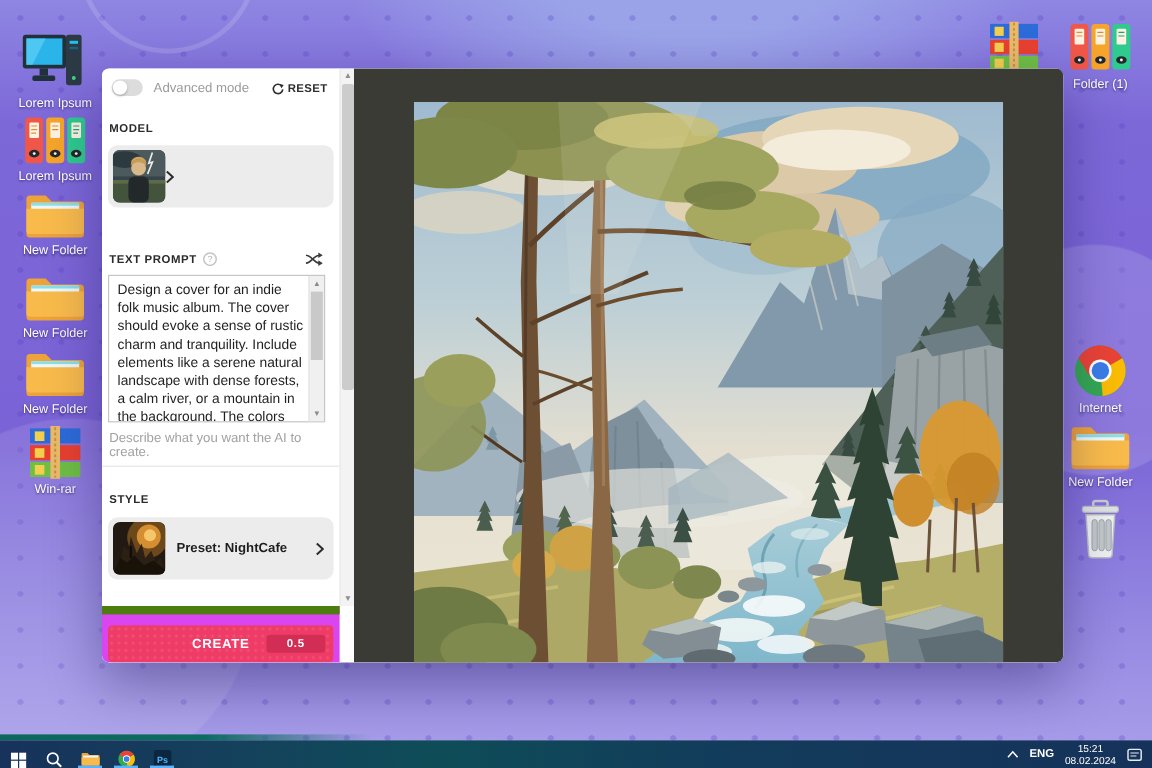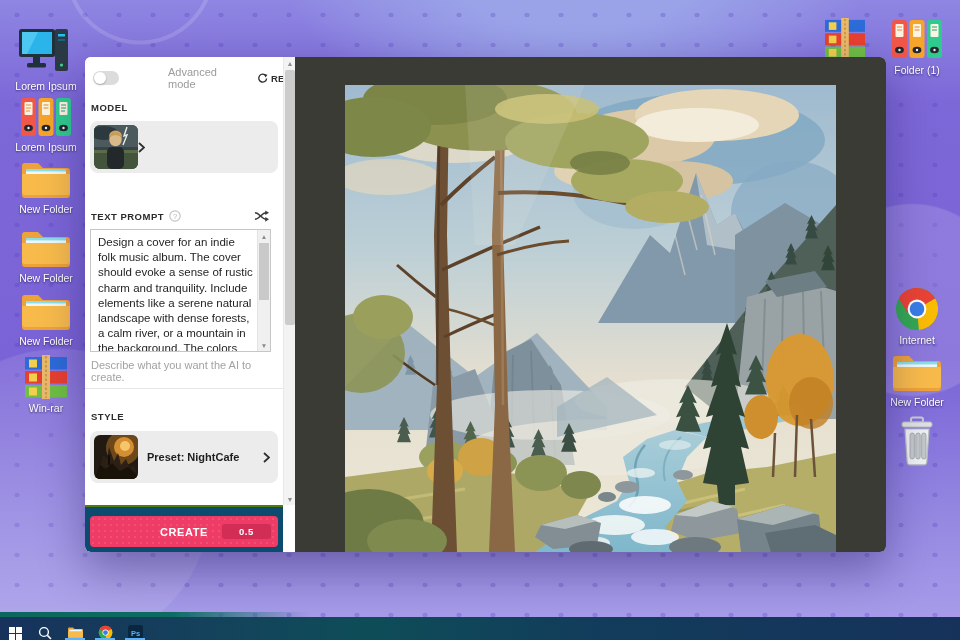--- a/index.html
+++ b/index.html
@@ -19,21 +19,21 @@
   .dlabel { margin-top:2px; font-size:10.5px; color:#fff; text-shadow:0 1px 2px rgba(20,10,60,.65); }
 
   
   .window { position:absolute; left:85px; top:57px; width:801px; height:495px; border-radius:6px;
     background:#fff; box-shadow:0 18px 45px rgba(25,15,80,.38); overflow:hidden; display:flex; }
   .panel { position:relative; width:198px; height:100%; background:#fff; }
   .panel-scrollbar { position:relative; width:12px; height:100%; background:#f3f3f3; border-left:1px solid #e9e9e9; }
   .sb-arrow { position:absolute; left:0; width:12px; height:12px; display:flex; align-items:center; justify-content:center; color:#8f8f8f; font-size:7px; }
   .sb-thumb { position:absolute; left:1px; width:10px; background:#ccc; border-radius:2px; }
 
-  .toggle-row { display:flex; align-items:center; padding:9px 10px 0 8px;gap:40px; }
+  .toggle-row { display:flex; align-items:flex-end; padding:9px 10px 0 8px; }
   .toggle { width:26px; height:14px; border-radius:7px; background:#dcdcdc; position:relative; cursor:pointer; flex:0 0 auto; }
   .toggle .knob { position:absolute; left:1px; top:1px; width:12px; height:12px; border-radius:50%; background:#fff; box-shadow:0 1px 2px rgba(0,0,0,.25); }
   .toggle-label { margin-left:9px; font-size:11px; color:#9b9b9b; }
   .reset { margin-left:auto; display:flex; align-items:center; gap:3px; font-size:9.5px; font-weight:bold; color:#2f2f2f; cursor:pointer; letter-spacing:.3px; }
 
   .sec-label { font-size:9.5px; font-weight:bold; letter-spacing:.5px; color:#2b2b2b; }
   .card { position:absolute; left:5px; width:188px; height:52px; background:#ececec; border-radius:8px;
     display:flex; align-items:center; padding:4px 8px 4px 4px; cursor:pointer; }
   .card .thumb { width:44px; height:44px; border-radius:6px; overflow:hidden; flex:0 0 auto; }
   .card .cname { flex:1; margin-left:9px; font-size:11px; font-weight:bold; color:#1e1e1e; line-height:1.35; }
@@ -41,21 +41,21 @@
 
   .prompt-head { position:absolute; left:6px; right:14px; display:flex; align-items:flex-end; }
   .prompt-box { position:absolute; left:5px; width:181px; height:123px; border:1px solid #c6c6c6; background:#fff; display:flex; }
   .prompt-text { flex:1; padding:5px 3px 4px 7px; font-size:11.5px; color:#1f1f1f; line-height:1.32; overflow:hidden; }
   .pb-scroll { position:relative; width:13px; background:#f0f0f0; border-left:1px solid #e3e3e3; }
   .pb-scroll .arr { position:absolute; left:0; width:12px; height:12px; color:#8a8a8a; font-size:6.5px; display:flex; align-items:center; justify-content:center; }
   .pb-thumb { position:absolute; left:1px; width:10px; background:#c9c9c9; }
   .hint { position:absolute; left:6px; font-size:11px; color:#a2a2a2; }
   .divider { position:absolute; left:0; width:198px; border-top:1px solid #e7e7e7; }
 
-  .panel-footer { position:absolute; left:0; bottom:0; width:198px; height:47px; background:#0c4a6e; border-top:2px solid #4d7c0f; }
+  .panel-footer { position:absolute; left:0; bottom:0; width:198px; height:47px; background:#d946ef; border-top:7px solid #4d7c0f; }
   .create-btn { position:absolute; left:5px; top:9px; width:188px; height:31px; border:none; border-radius:4px;
     background:radial-gradient(rgba(255,255,255,.10) 1px, transparent 1.4px) 0 0/6px 6px, var(--accent-pink,#ee3c67);
     color:#fff; font-weight:bold; font-size:11px; letter-spacing:.6px; cursor:pointer; font-family:inherit; }
   .create-cost { position:absolute; right:7px; top:8px; background:var(--accent-pink-dark,#d22e55); border-radius:3px;
     font-size:9.5px; font-weight:bold; padding:2px 17px; }
 
   .content { position:relative; flex:1; height:100%; background:#393b34; }
   .banner { position:absolute; left:0; top:0; right:0; height:28px; background:
       radial-gradient(rgba(210,190,160,.25) 1px, transparent 1.4px) 0 0/8px 8px, var(--banner-bg,#f8f0e2);
     display:flex; align-items:center; justify-content:center; font-size:11px; color:#6b4e22; gap:5px; }
@@ -535,13 +535,28 @@
       <div class="ind"></div>
     </div>
     <div class="tb-item">
       <svg width="15" height="15" viewBox="0 0 18 18">
         <rect width="18" height="18" rx="3" fill="#0b2740"></rect>
         <text x="9" y="12.8" text-anchor="middle" font-size="9" font-weight="bold" fill="#4fb3ff" font-family="Liberation Sans,sans-serif">Ps</text>
       </svg>
       <div class="ind"></div>
     </div>
   </div>
+  <div class="tb-right">
+    <svg width="10" height="7" viewBox="0 0 10 7">
+      <polyline points="1,6 5,1.5 9,6" fill="none" stroke="#fff" stroke-width="1.3"></polyline>
+    </svg>
+    <span class="tb-lang">ENG</span>
+    <div class="tb-clock">
+      <div>15:21</div>
+      <div>08.02.2024</div>
+    </div>
+    <svg width="13" height="12" viewBox="0 0 13 12">
+      <rect x="1" y="1.5" width="11" height="9" rx="1.5" fill="none" stroke="#e8ecf2" stroke-width="1.2"></rect>
+      <line x1="3" y1="4.5" x2="10" y2="4.5" stroke="#e8ecf2" stroke-width="1"></line>
+      <line x1="3" y1="7" x2="8" y2="7" stroke="#e8ecf2" stroke-width="1"></line>
+    </svg>
+  </div>
 </div>
 
 </body></html>

